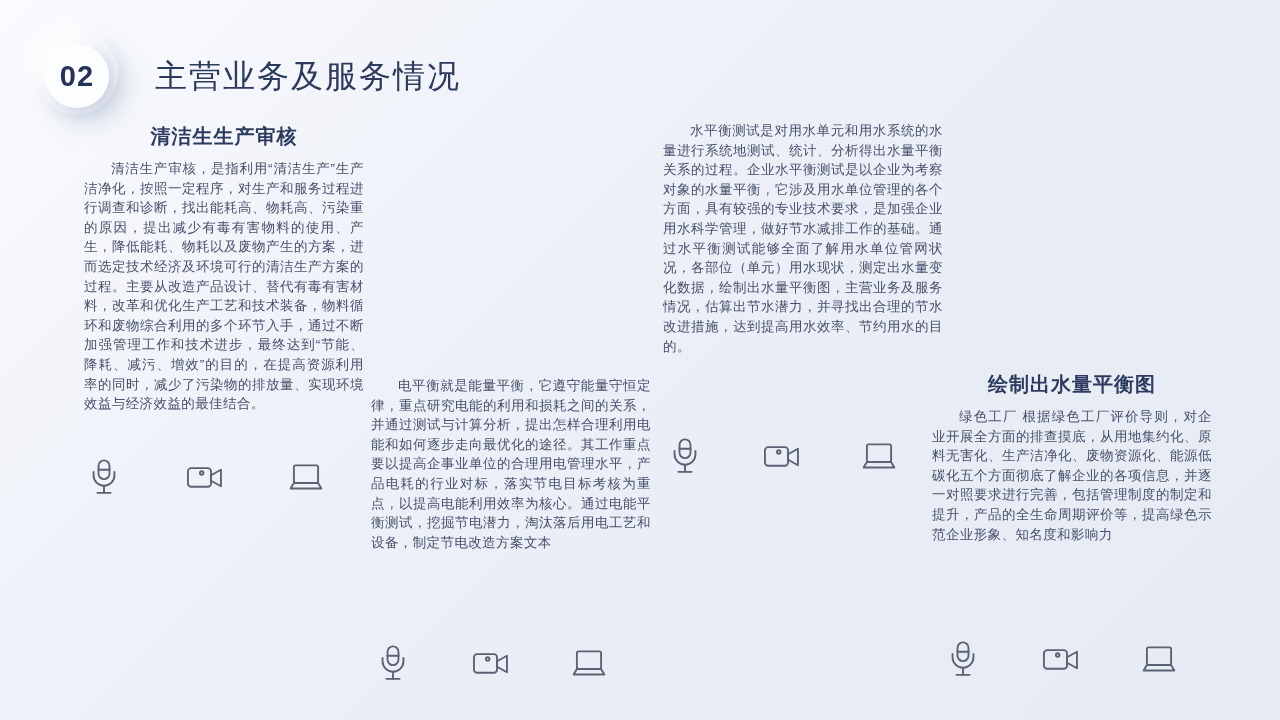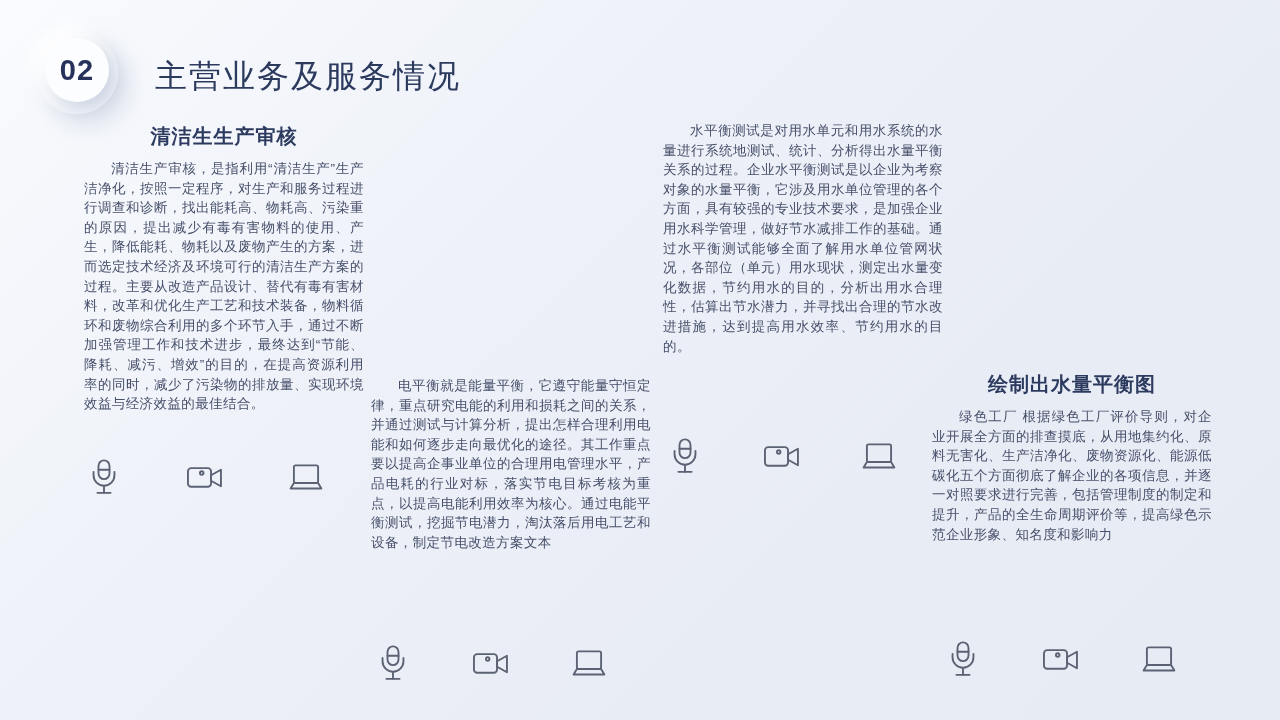--- a/index.html
+++ b/index.html
@@ -19,21 +19,21 @@
   .badge-outer {
     position: absolute;
     left: 36px; top: 32px;
     width: 82px; height: 82px;
     border-radius: 50%;
     background: linear-gradient(135deg, #ffffff 0%, #e9edf5 100%);
     box-shadow: 10px 10px 22px rgba(166, 178, 201, 0.38), -6px -6px 16px #ffffff;
   }
   .badge-inner {
     position: absolute;
-    left: 45px; top: 38px;
+    left: 45px; top: 44px;
     width: 64px; height: 64px;
     border-radius: 50%;
     background: #fcfdfe;
     box-shadow: 6px 6px 14px rgba(166, 178, 201, 0.45), -4px -4px 10px #ffffff;
     display: flex; align-items: center; justify-content: center;
     font-size: 29px; font-weight: 700; color: #26325a;
     letter-spacing: 1px;
   }
   .page-title {
     position: absolute;
@@ -147,21 +147,21 @@
       </svg>
     <svg class="icon" viewBox="0 0 40 40">
         <use href="#sym-video"></use>
       </svg>
     <svg class="icon" viewBox="0 0 40 40">
         <use href="#sym-laptop"></use>
       </svg>
   </div>
 
   <div class="service-col" id="col-3">
-    <div class="service-body">水平衡测试是对用水单元和用水系统的水量进行系统地测试、统计、分析得出水量平衡关系的过程。企业水平衡测试是以企业为考察对象的水量平衡，它涉及用水单位管理的各个方面，具有较强的专业技术要求，是加强企业用水科学管理，做好节水减排工作的基础。通过水平衡测试能够全面了解用水单位管网状况，各部位（单元）用水现状，测定出水量变化数据，节约用水的目的，分析出用水合理性，估算出节水潜力，并寻找出合理的节水改进措施，达到提高用水效率、节约用水的目的。</div>
+    <div class="service-body">水平衡测试是对用水单元和用水系统的水量进行系统地测试、统计、分析得出水量平衡关系的过程。企业水平衡测试是以企业为考察对象的水量平衡，它涉及用水单位管理的各个方面，具有较强的专业技术要求，是加强企业用水科学管理，做好节水减排工作的基础。通过水平衡测试能够全面了解用水单位管网状况，各部位（单元）用水现状，测定出水量变化数据，绘制出水量平衡图，主营业务及服务情况，估算出节水潜力，并寻找出合理的节水改进措施，达到提高用水效率、节约用水的目的。</div>
   </div>
   <div class="icon-row" id="icons-3">
     <svg class="icon" viewBox="0 0 40 40">
         <use href="#sym-mic"></use>
       </svg>
     <svg class="icon" viewBox="0 0 40 40">
         <use href="#sym-video"></use>
       </svg>
     <svg class="icon" viewBox="0 0 40 40">
         <use href="#sym-laptop"></use>

